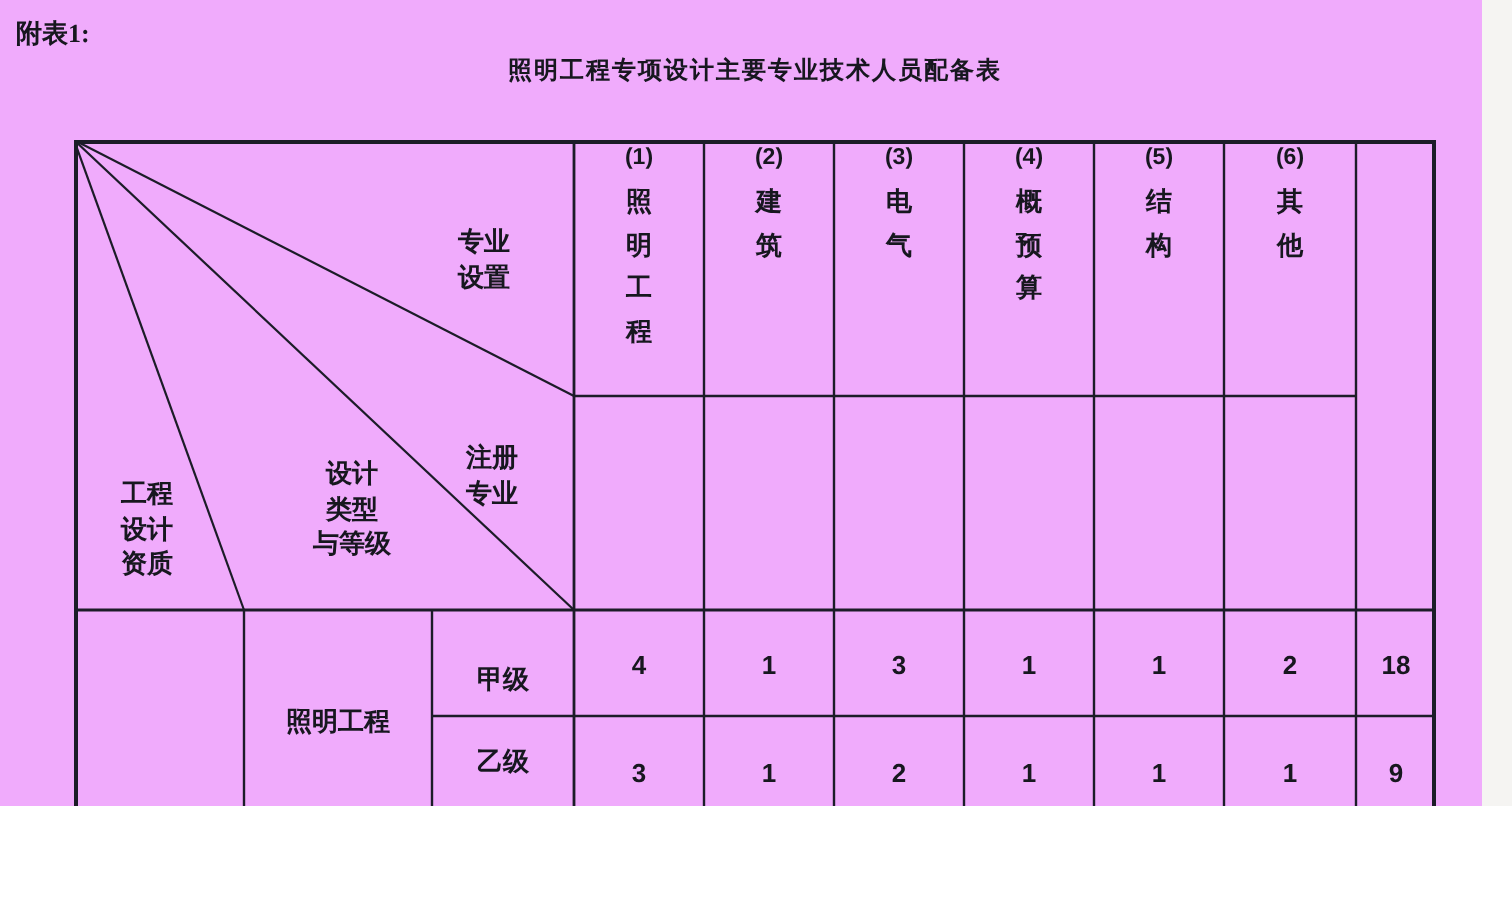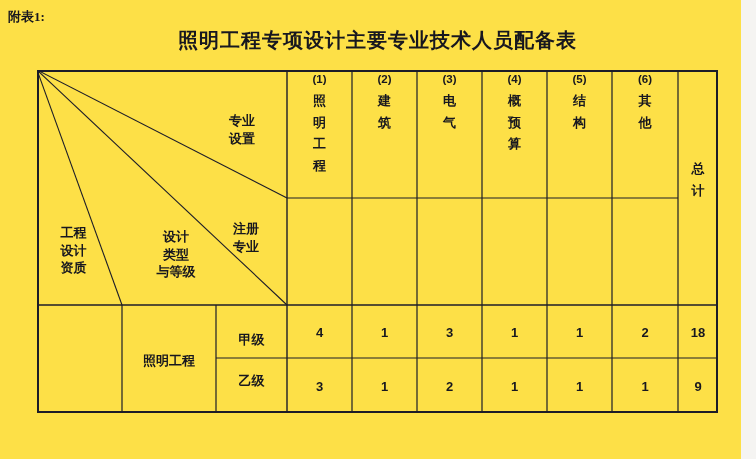--- a/index.html
+++ b/index.html
@@ -3,36 +3,36 @@
 <meta charset="utf-8">
 <style>
   html,body{margin:0;padding:0;}
   body{
     font-family:"Liberation Sans","DejaVu Sans",sans-serif;
     background:#ffffff;
     color:#17171f;
   }
   .page{
     position:relative;
-    width:756px;height:459px;
-    background:#fde047;
+    width:756px;height:403px;
+    background:#f0abfc;
     overflow:hidden;
   }
   .scan-strip{
     position:absolute;left:741px;top:0;width:15px;height:459px;
     background:#f5f4f2;
   }
   .annex{
     position:absolute;left:8px;top:8px;
     font-size:13px;font-weight:bold;
     font-family:"Liberation Serif","DejaVu Serif",serif;
   }
   .title{
     position:absolute;left:37px;top:27px;width:681px;
-    text-align:center;font-size:20px;font-weight:bold;letter-spacing:1px;
+    text-align:center;font-size:12px;font-weight:bold;letter-spacing:1px;
   }
   .grid-svg{position:absolute;left:37px;top:70px;}
   .lbl{
     position:absolute;
     font-size:13px;font-weight:bold;
     text-align:center;line-height:1.35;
     white-space:pre-line;
   }
   .hcol{
     position:absolute;top:73px;height:160px;
@@ -92,21 +92,21 @@
     </g>
   </svg>
 
   <div class="lbl" style="left:212px;top:112px;width:60px">专业
 设置</div>
   <div class="lbl" style="left:216px;top:220px;width:60px">注册
 专业</div>
   <div class="lbl" style="left:131px;top:228px;width:90px">设计
 类型
 与等级</div>
-  <div class="lbl" style="left:43px;top:224px;width:61px">工程
+  <div class="lbl" style="left:43px;top:238px;width:61px">工程
 设计
 资质</div>
 
   <div class="hcol" style="left:287px;width:65px">
     <div class="hnum">(1)</div>
     <div class="vtext">照明工程</div>
   </div>
   <div class="hcol" style="left:352px;width:65px">
     <div class="hnum">(2)</div>
     <div class="vtext">建筑</div>
@@ -120,23 +120,20 @@
     <div class="vtext">概预算</div>
   </div>
   <div class="hcol" style="left:547px;width:65px">
     <div class="hnum">(5)</div>
     <div class="vtext">结构</div>
   </div>
   <div class="hcol" style="left:612px;width:66px">
     <div class="hnum">(6)</div>
     <div class="vtext">其他</div>
   </div>
-  <div class="total-head">
-    <div class="vtext">总计</div>
-  </div>
 
   <div class="lbl" style="left:122px;top:352px;width:94px">照明工程</div>
   <div class="lbl" style="left:216px;top:331px;width:71px">甲级</div>
   <div class="lbl" style="left:216px;top:372px;width:71px">乙级</div>
 
   <div class="val" style="left:287px;top:325px;width:65px">4</div>
   <div class="val" style="left:352px;top:325px;width:65px">1</div>
   <div class="val" style="left:417px;top:325px;width:65px">3</div>
   <div class="val" style="left:482px;top:325px;width:65px">1</div>
   <div class="val" style="left:547px;top:325px;width:65px">1</div>

